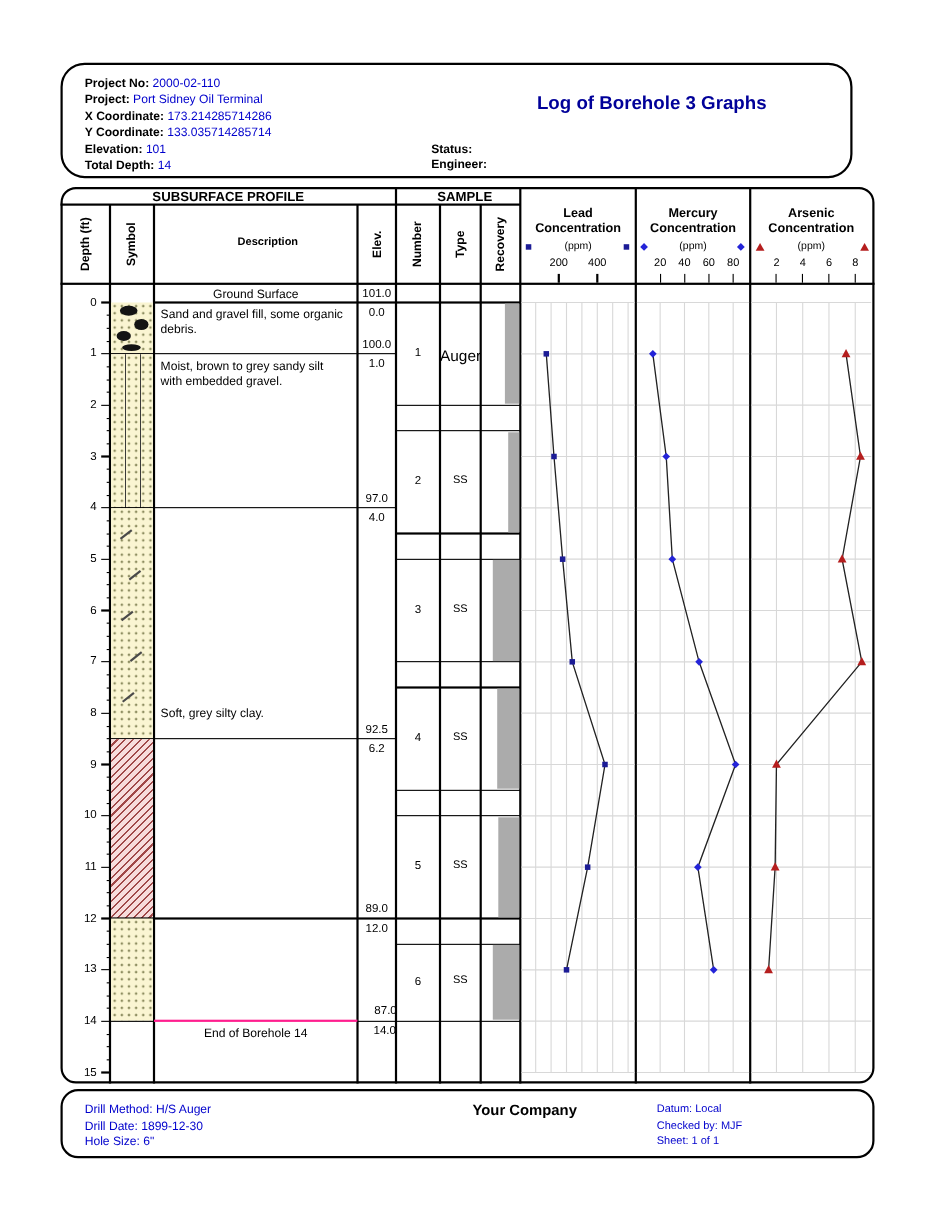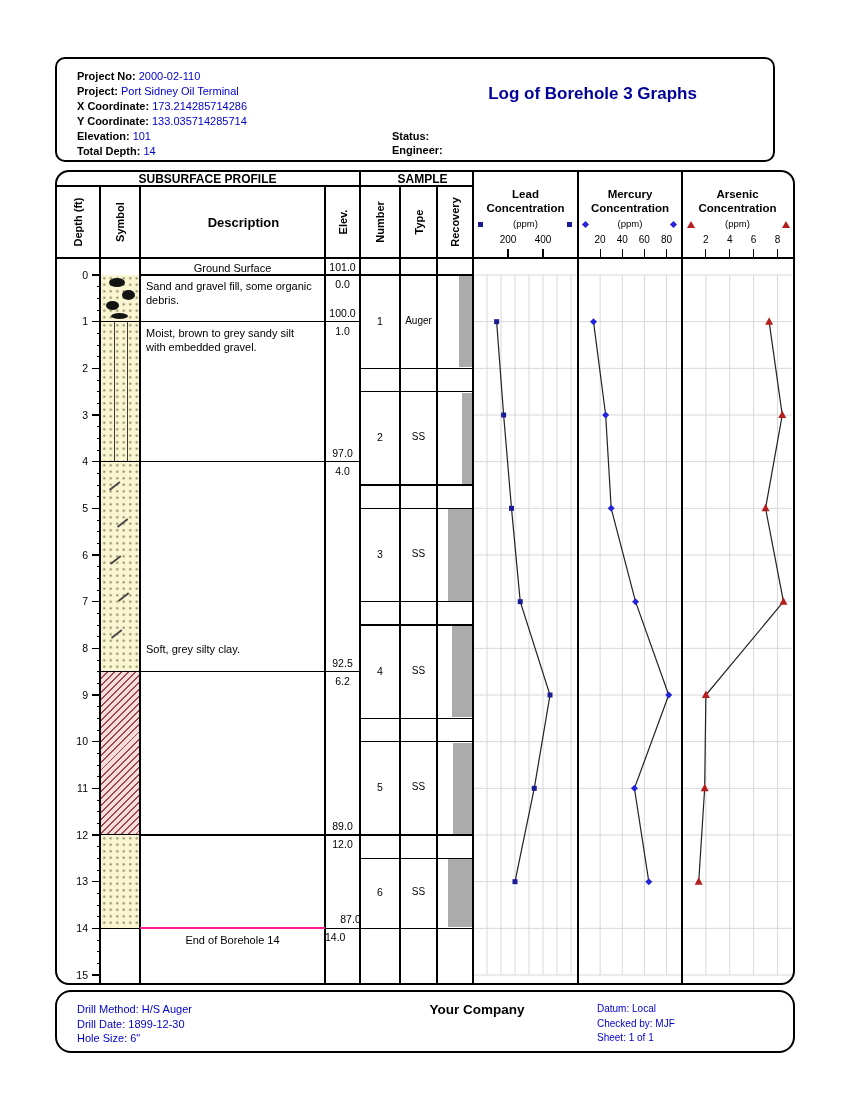--- a/index.html
+++ b/index.html
@@ -1,33 +1,33 @@
 <!DOCTYPE html>
 <html><head>
 <meta charset="utf-8">
 <style>
   html,body{margin:0;padding:0;background:#fff;}
   .page{position:relative;width:850px;height:1100px;background:#fff;overflow:hidden;
         font-family:"Liberation Sans","DejaVu Sans",sans-serif;color:#000;}
   .box{position:absolute;border:2.5px solid #000;background:#fff;box-sizing:border-box;}
-  .hdr-box{left:55px;top:57px;width:720px;height:105px;border-radius:10px;}
+  .hdr-box{left:55px;top:57px;width:720px;height:105px;border-radius:22px;}
   .log-box{left:55px;top:170px;width:740px;height:815px;border-radius:14px;}
   .ftr-box{left:55px;top:990px;width:740px;height:63px;border-radius:16px;}
   .hdr-fields{position:absolute;left:20px;top:10px;font-size:11px;line-height:14.9px;}
   .hdr-fields b{color:#000;}
   .hdr-status{position:absolute;left:335px;top:69.5px;font-size:11px;line-height:14.9px;font-weight:bold;}
   .hdr-title{position:absolute;left:370px;right:15px;top:25px;text-align:center;
              font-size:17px;font-weight:bold;color:#000099;}
   .sec-hdr{position:absolute;top:172px;font-weight:bold;font-size:12px;text-align:center;}
   .sec-profile{left:55px;width:305px;}
   .sec-sample{left:360px;width:125px;}
   .rot{position:absolute;width:90px;height:16px;line-height:16px;text-align:center;
        font-weight:bold;font-size:11px;transform:rotate(-90deg);}
   .col-desc{position:absolute;left:140px;top:215px;width:207px;text-align:center;
-            font-weight:bold;font-size:13px;}
+            font-weight:bold;font-size:10px;}
   .ftr-left{position:absolute;left:20px;top:10px;font-size:11px;line-height:14.5px;color:#0000cc;}
   .ftr-right{position:absolute;left:540px;top:10px;font-size:10px;line-height:14.5px;color:#0000cc;}
   .ftr-center{position:absolute;left:300px;top:10px;width:240px;text-align:center;
               font-weight:bold;font-size:13.5px;line-height:16.5px;}
   .pat-gravel-fill,.pat-sand,.pat-sand-shell{
       background-color:#faf5d2;
       background-image:radial-gradient(circle,#8d8d60 0.75px,transparent 1.5px);
       background-size:6.5px 6.5px;}
   .pat-sandy-silt{
       background-color:#faf5d2;
@@ -208,25 +208,25 @@
     <div style="position: absolute; left: 111px; top: 313px; width: 17px; height: 6px; background: rgb(20, 20, 20); border-radius: 50%;"></div>
     <div style="position: absolute; left: 108px; top: 485px; width: 13px; height: 1.5px; background: rgb(74, 74, 74); transform: rotate(-38deg);"></div>
     <div style="position: absolute; left: 116px; top: 522px; width: 13px; height: 1.5px; background: rgb(74, 74, 74); transform: rotate(-38deg);"></div>
     <div style="position: absolute; left: 109px; top: 559px; width: 13px; height: 1.5px; background: rgb(74, 74, 74); transform: rotate(-38deg);"></div>
     <div style="position: absolute; left: 117px; top: 596px; width: 13px; height: 1.5px; background: rgb(74, 74, 74); transform: rotate(-38deg);"></div>
     <div style="position: absolute; left: 110px; top: 633px; width: 13px; height: 1.5px; background: rgb(74, 74, 74); transform: rotate(-38deg);"></div>
     <div style="position: absolute; left: 100px; top: 927.583px; width: 40px; height: 1.5px; background: rgb(0, 0, 0);"></div>
     <div style="position: absolute; left: 140px; top: 927.333px; width: 185px; height: 2px; background: rgb(255, 30, 142);"></div>
     <div style="position: absolute; left: 325px; top: 927.733px; width: 35px; height: 1.2px; background: rgb(0, 0, 0);"></div>
     <div style="position: absolute; left: 140px; top: 934.333px; width: 185px; text-align: center; font-size: 11px;">End of Borehole 14</div>
-    <div style="position: absolute; left: 325px; top: 931.333px; width: 23px; text-align: left; font-size: 10.5px;">14.0</div>
+    <div style="position: absolute; left: 325px; top: 931.333px; width: 35px; text-align: right; font-size: 10.5px;">14.0</div>
     <div style="position: absolute; left: 360px; top: 274.4px; width: 113px; height: 1.2px; background: rgb(0, 0, 0);"></div>
     <div style="position: absolute; left: 360px; top: 367.733px; width: 113px; height: 1.2px; background: rgb(0, 0, 0);"></div>
     <div style="position: absolute; left: 360px; top: 314.667px; width: 40px; text-align: center; font-size: 10.5px;">1</div>
-    <div style="position: absolute; left: 400px; top: 314.667px; width: 37px; text-align: center; font-size: 10px;">Auger</div>
+    <div style="position: absolute; left: 400px; top: 314.667px; width: 37px; text-align: center; font-size: 14px;">Auger</div>
     <div style="position: absolute; left: 459.08px; top: 276px; width: 12.92px; height: 91.3333px; background: rgb(171, 171, 171);"></div>
     <div style="position: absolute; left: 360px; top: 391.067px; width: 113px; height: 1.2px; background: rgb(0, 0, 0);"></div>
     <div style="position: absolute; left: 360px; top: 484.4px; width: 113px; height: 1.2px; background: rgb(0, 0, 0);"></div>
     <div style="position: absolute; left: 360px; top: 431.333px; width: 40px; text-align: center; font-size: 10.5px;">2</div>
     <div style="position: absolute; left: 400px; top: 431.333px; width: 37px; text-align: center; font-size: 10px;">SS</div>
     <div style="position: absolute; left: 461.8px; top: 392.667px; width: 10.2px; height: 91.3333px; background: rgb(171, 171, 171);"></div>
     <div style="position: absolute; left: 360px; top: 507.733px; width: 113px; height: 1.2px; background: rgb(0, 0, 0);"></div>
     <div style="position: absolute; left: 360px; top: 601.067px; width: 113px; height: 1.2px; background: rgb(0, 0, 0);"></div>
     <div style="position: absolute; left: 360px; top: 548px; width: 40px; text-align: center; font-size: 10.5px;">3</div>
     <div style="position: absolute; left: 400px; top: 548px; width: 37px; text-align: center; font-size: 10px;">SS</div>

